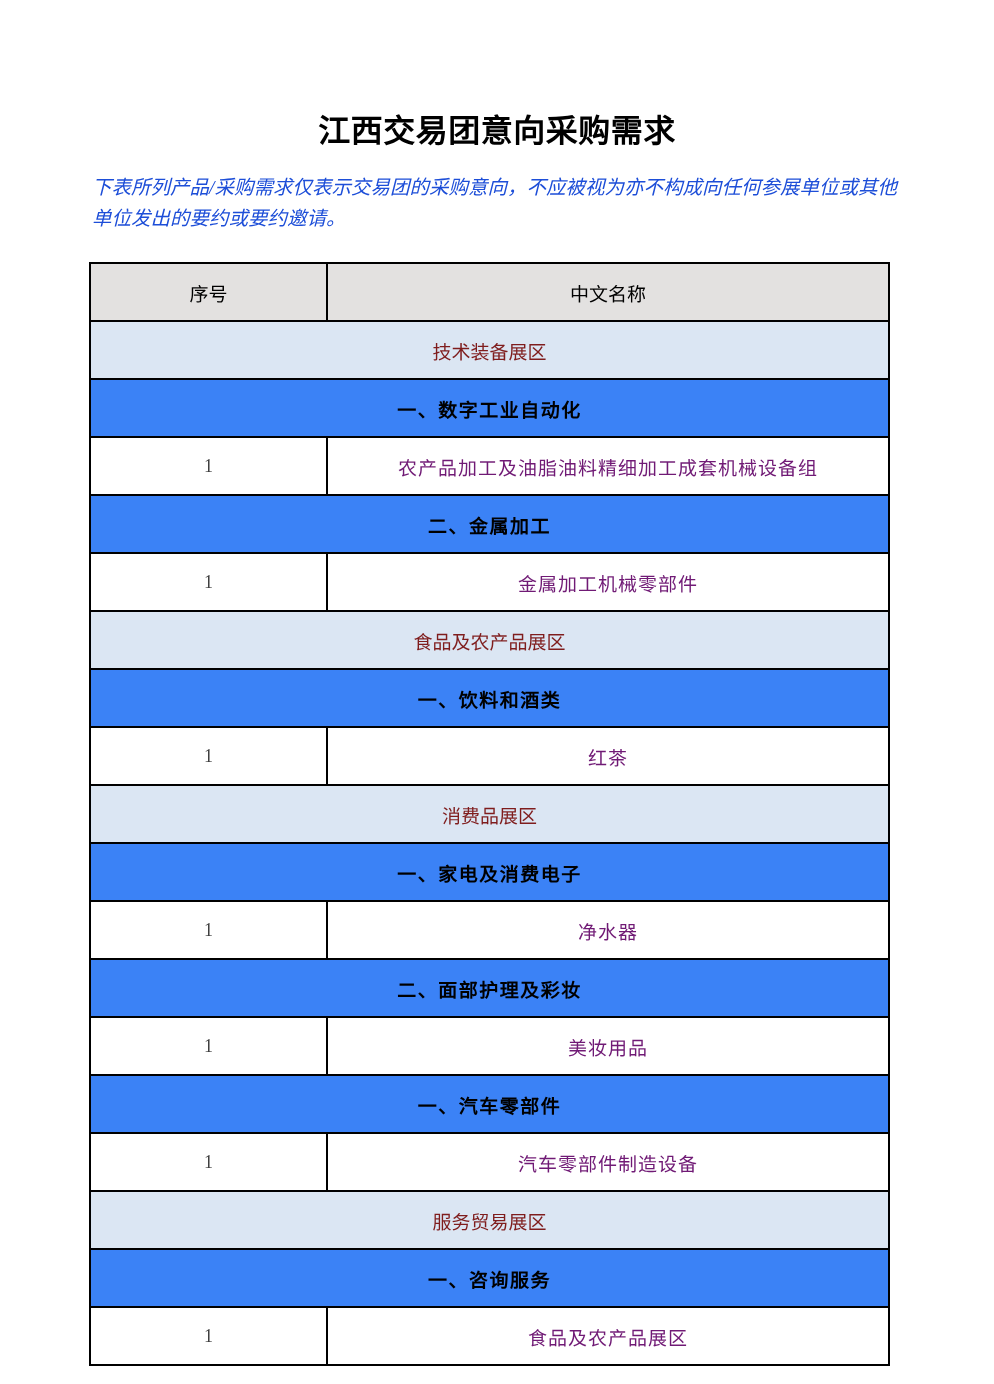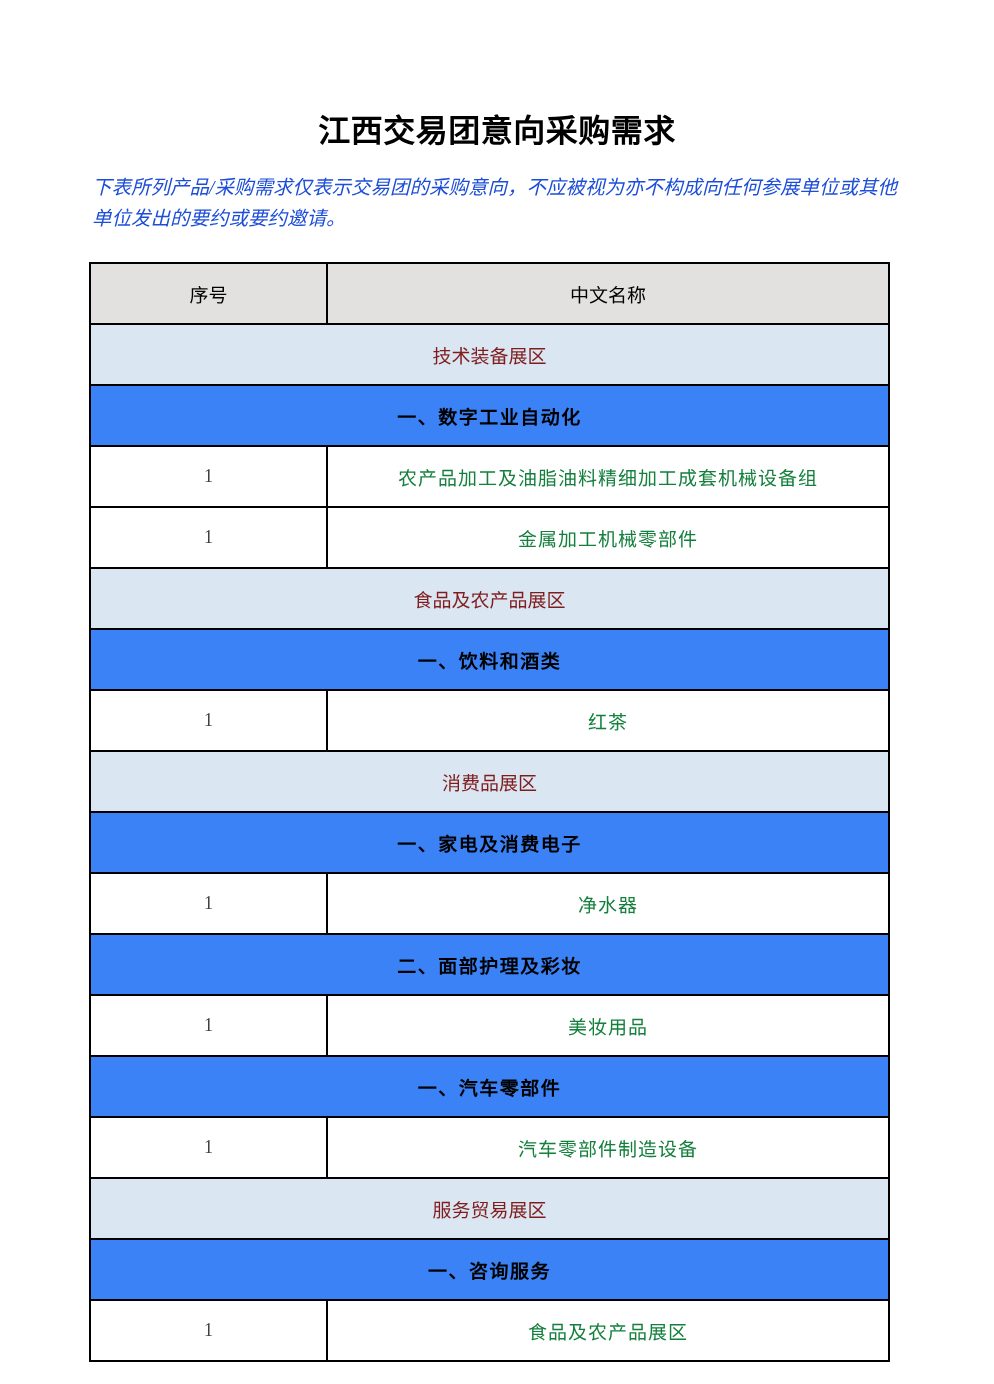--- a/index.html
+++ b/index.html
@@ -69,21 +69,21 @@
     table-layout: fixed;
     border: 2px solid #000000;
   }
   table.req-table col.col-no  { width: 237px; }
   table.req-table col.col-name{ width: 562px; }
 
   table.req-table td,
   table.req-table th {
     border: 2px solid #000000;
     height: 58px;
-    padding: 16px 6px;
+    padding: 0 6px;
     text-align: center;
     vertical-align: middle;
     box-sizing: border-box;
     overflow: hidden;
     white-space: nowrap;
   }
 
   
   tr.head-row td {
     background: #e3e1e0;
@@ -112,21 +112,21 @@
     color: #000000;
   }
 
   
   tr.item-row td {
     background: #ffffff;
     font-family: "Liberation Serif", "DejaVu Serif", serif;
     font-weight: normal;
     font-size: 19px;
     letter-spacing: 1px;
-    color: #15803d;
+    color: #701a75;
   }
   tr.item-row td.cell-no {
     letter-spacing: 0;
     font-size: 18px;
     color: #3f3f3f;
   }
 </style>
 </head>
 <body>
 
@@ -150,20 +150,23 @@
           <tr class="zone-row">
             <td colspan="2">技术装备展区</td>
           </tr>
           <tr class="category-row">
             <td colspan="2">一、数字工业自动化</td>
           </tr>
           <tr class="item-row">
             <td class="cell-no">1</td>
             <td class="cell-name">农产品加工及油脂油料精细加工成套机械设备组</td>
           </tr>
+          <tr class="category-row">
+            <td colspan="2">二、金属加工</td>
+          </tr>
           <tr class="item-row">
             <td class="cell-no">1</td>
             <td class="cell-name">金属加工机械零部件</td>
           </tr>
           <tr class="zone-row">
             <td colspan="2">食品及农产品展区</td>
           </tr>
           <tr class="category-row">
             <td colspan="2">一、饮料和酒类</td>
           </tr>

